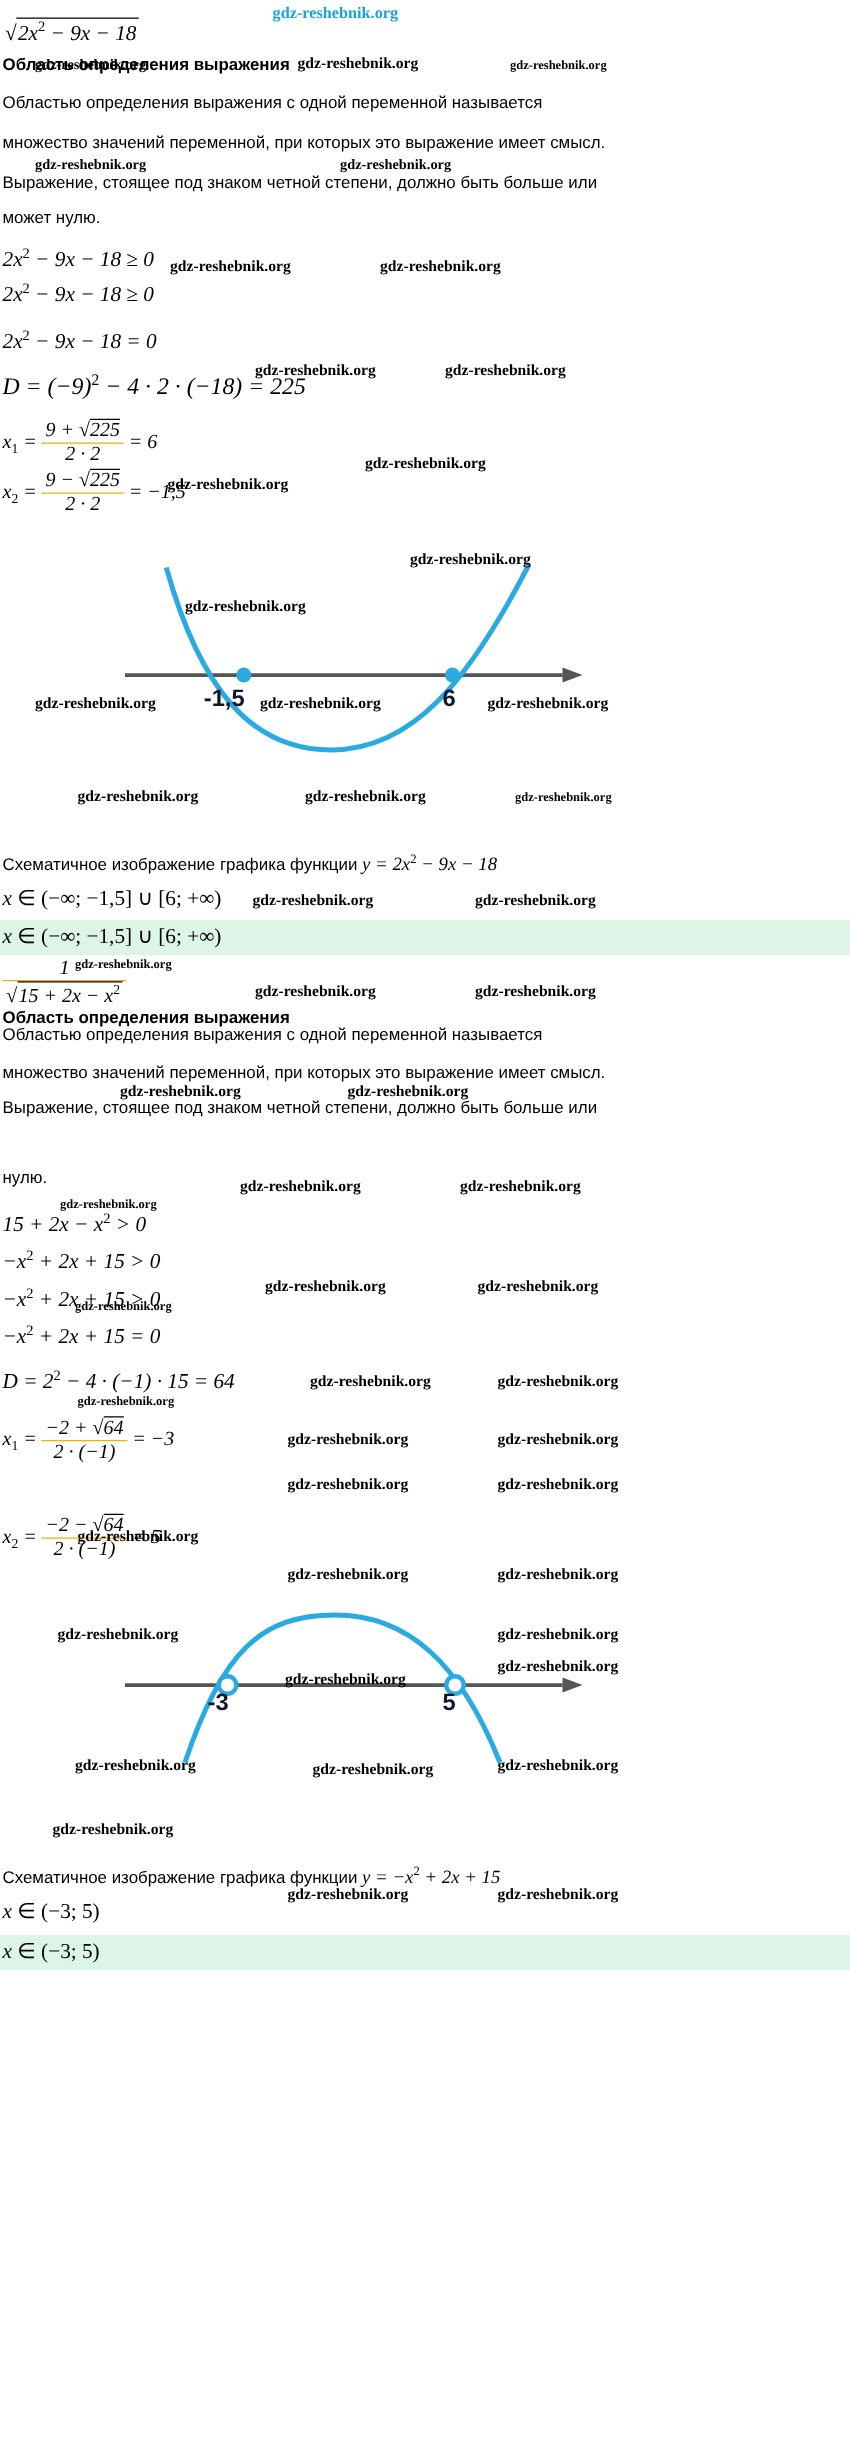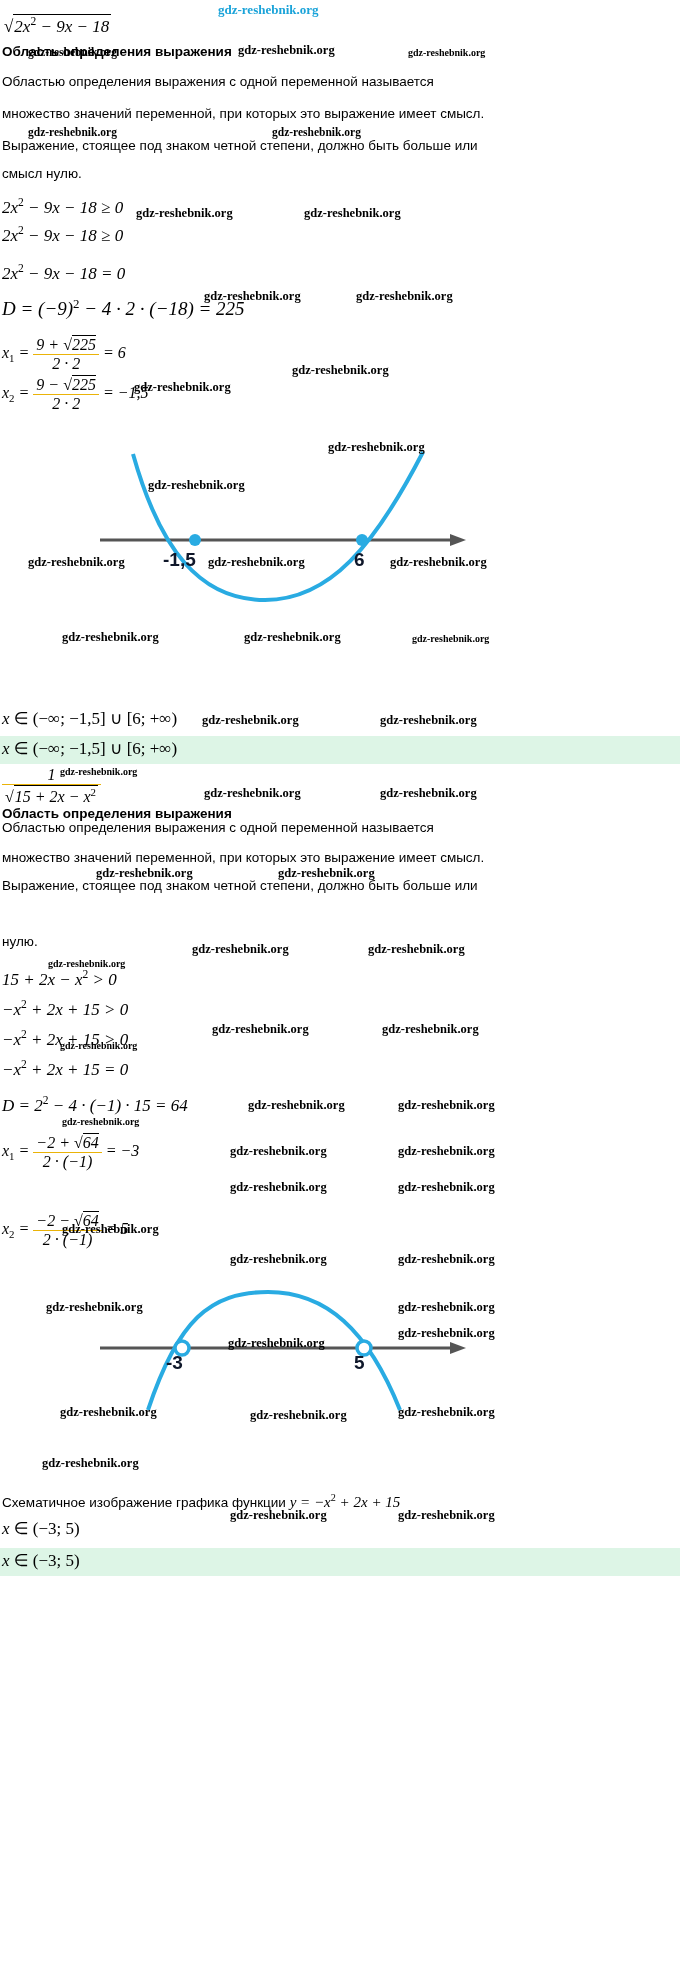--- a/index.html
+++ b/index.html
@@ -94,21 +94,21 @@
   <div class="wm" style="left:28px;top:46px;font-size:11.5px;">gdz-reshebnik.org</div>
   <div class="wm" style="left:238px;top:43px;font-size:12.5px;">gdz-reshebnik.org</div>
   <div class="wm" style="left:408px;top:47px;font-size:10px;">gdz-reshebnik.org</div>
 
   <div class="txt" style="left:2px;top:74px;">Областью определения выражения с одной переменной называется</div>
   <div class="txt" style="left:2px;top:106px;">множество значений переменной, при которых это выражение имеет смысл.</div>
   <div class="wm" style="left:28px;top:126px;font-size:11.5px;">gdz-reshebnik.org</div>
   <div class="wm" style="left:272px;top:126px;font-size:11.5px;">gdz-reshebnik.org</div>
 
   <div class="txt" style="left:2px;top:138px;">Выражение, стоящее под знаком четной степени, должно быть больше или</div>
-  <div class="txt" style="left:2px;top:166px;">смысл нулю.</div>
+  <div class="txt" style="left:2px;top:166px;">может нулю.</div>
 
   <div class="math" style="left:2px;top:196px;font-size:17px;">2<i>x</i><sup>2</sup> − 9<i>x</i> − 18 ≥ 0</div>
   <div class="wm" style="left:136px;top:206px;font-size:12.5px;">gdz-reshebnik.org</div>
   <div class="wm" style="left:304px;top:206px;font-size:12.5px;">gdz-reshebnik.org</div>
 
   <div class="math" style="left:2px;top:224px;font-size:17px;">2<i>x</i><sup>2</sup> − 9<i>x</i> − 18 ≥ 0</div>
 
   <div class="math" style="left:2px;top:262px;font-size:17px;">2<i>x</i><sup>2</sup> − 9<i>x</i> − 18 = 0</div>
 
   <div class="math" style="left:2px;top:296px;font-size:19px;"><i>D</i> = (−9)<sup>2</sup> − 4 · 2 · (−18) = 225</div>
@@ -144,20 +144,21 @@
 
   <div class="wm" style="left:328px;top:440px;font-size:12.5px;">gdz-reshebnik.org</div>
   <div class="wm" style="left:148px;top:478px;font-size:12.5px;">gdz-reshebnik.org</div>
   <div class="wm" style="left:28px;top:555px;font-size:12.5px;">gdz-reshebnik.org</div>
   <div class="wm" style="left:208px;top:555px;font-size:12.5px;">gdz-reshebnik.org</div>
   <div class="wm" style="left:390px;top:555px;font-size:12.5px;">gdz-reshebnik.org</div>
   <div class="wm" style="left:62px;top:630px;font-size:12.5px;">gdz-reshebnik.org</div>
   <div class="wm" style="left:244px;top:630px;font-size:12.5px;">gdz-reshebnik.org</div>
   <div class="wm" style="left:412px;top:633px;font-size:10px;">gdz-reshebnik.org</div>
 
+  <div class="txt" style="left:2px;top:682px;">Схематичное изображение графика функции <span class="math" style="position:static;font-size:15px;"><i>y</i> = 2<i>x</i><sup>2</sup> − 9<i>x</i> − 18</span></div>
 
   <div class="math" style="left:2px;top:708px;font-size:17px;font-style:normal;"><i>x</i> ∈ (−∞; −1,5] ∪ [6; +∞)</div>
   <div class="wm" style="left:202px;top:713px;font-size:12.5px;">gdz-reshebnik.org</div>
   <div class="wm" style="left:380px;top:713px;font-size:12.5px;">gdz-reshebnik.org</div>
 
   <div class="hl" style="left:0px;top:736px;width:680px;height:28px;"></div>
   <div class="math" style="left:2px;top:738px;font-size:17px;font-style:normal;"><i>x</i> ∈ (−∞; −1,5] ∪ [6; +∞)</div>
 
   <div class="math" style="left:2px;top:766px;font-size:16px;">
     <span class="frac"><span class="num">1</span><span class="den"><span class="sqrt"><span class="rad">√</span><span class="body">15 + 2<i>x</i> − <i>x</i><sup>2</sup></span></span></span></span>

